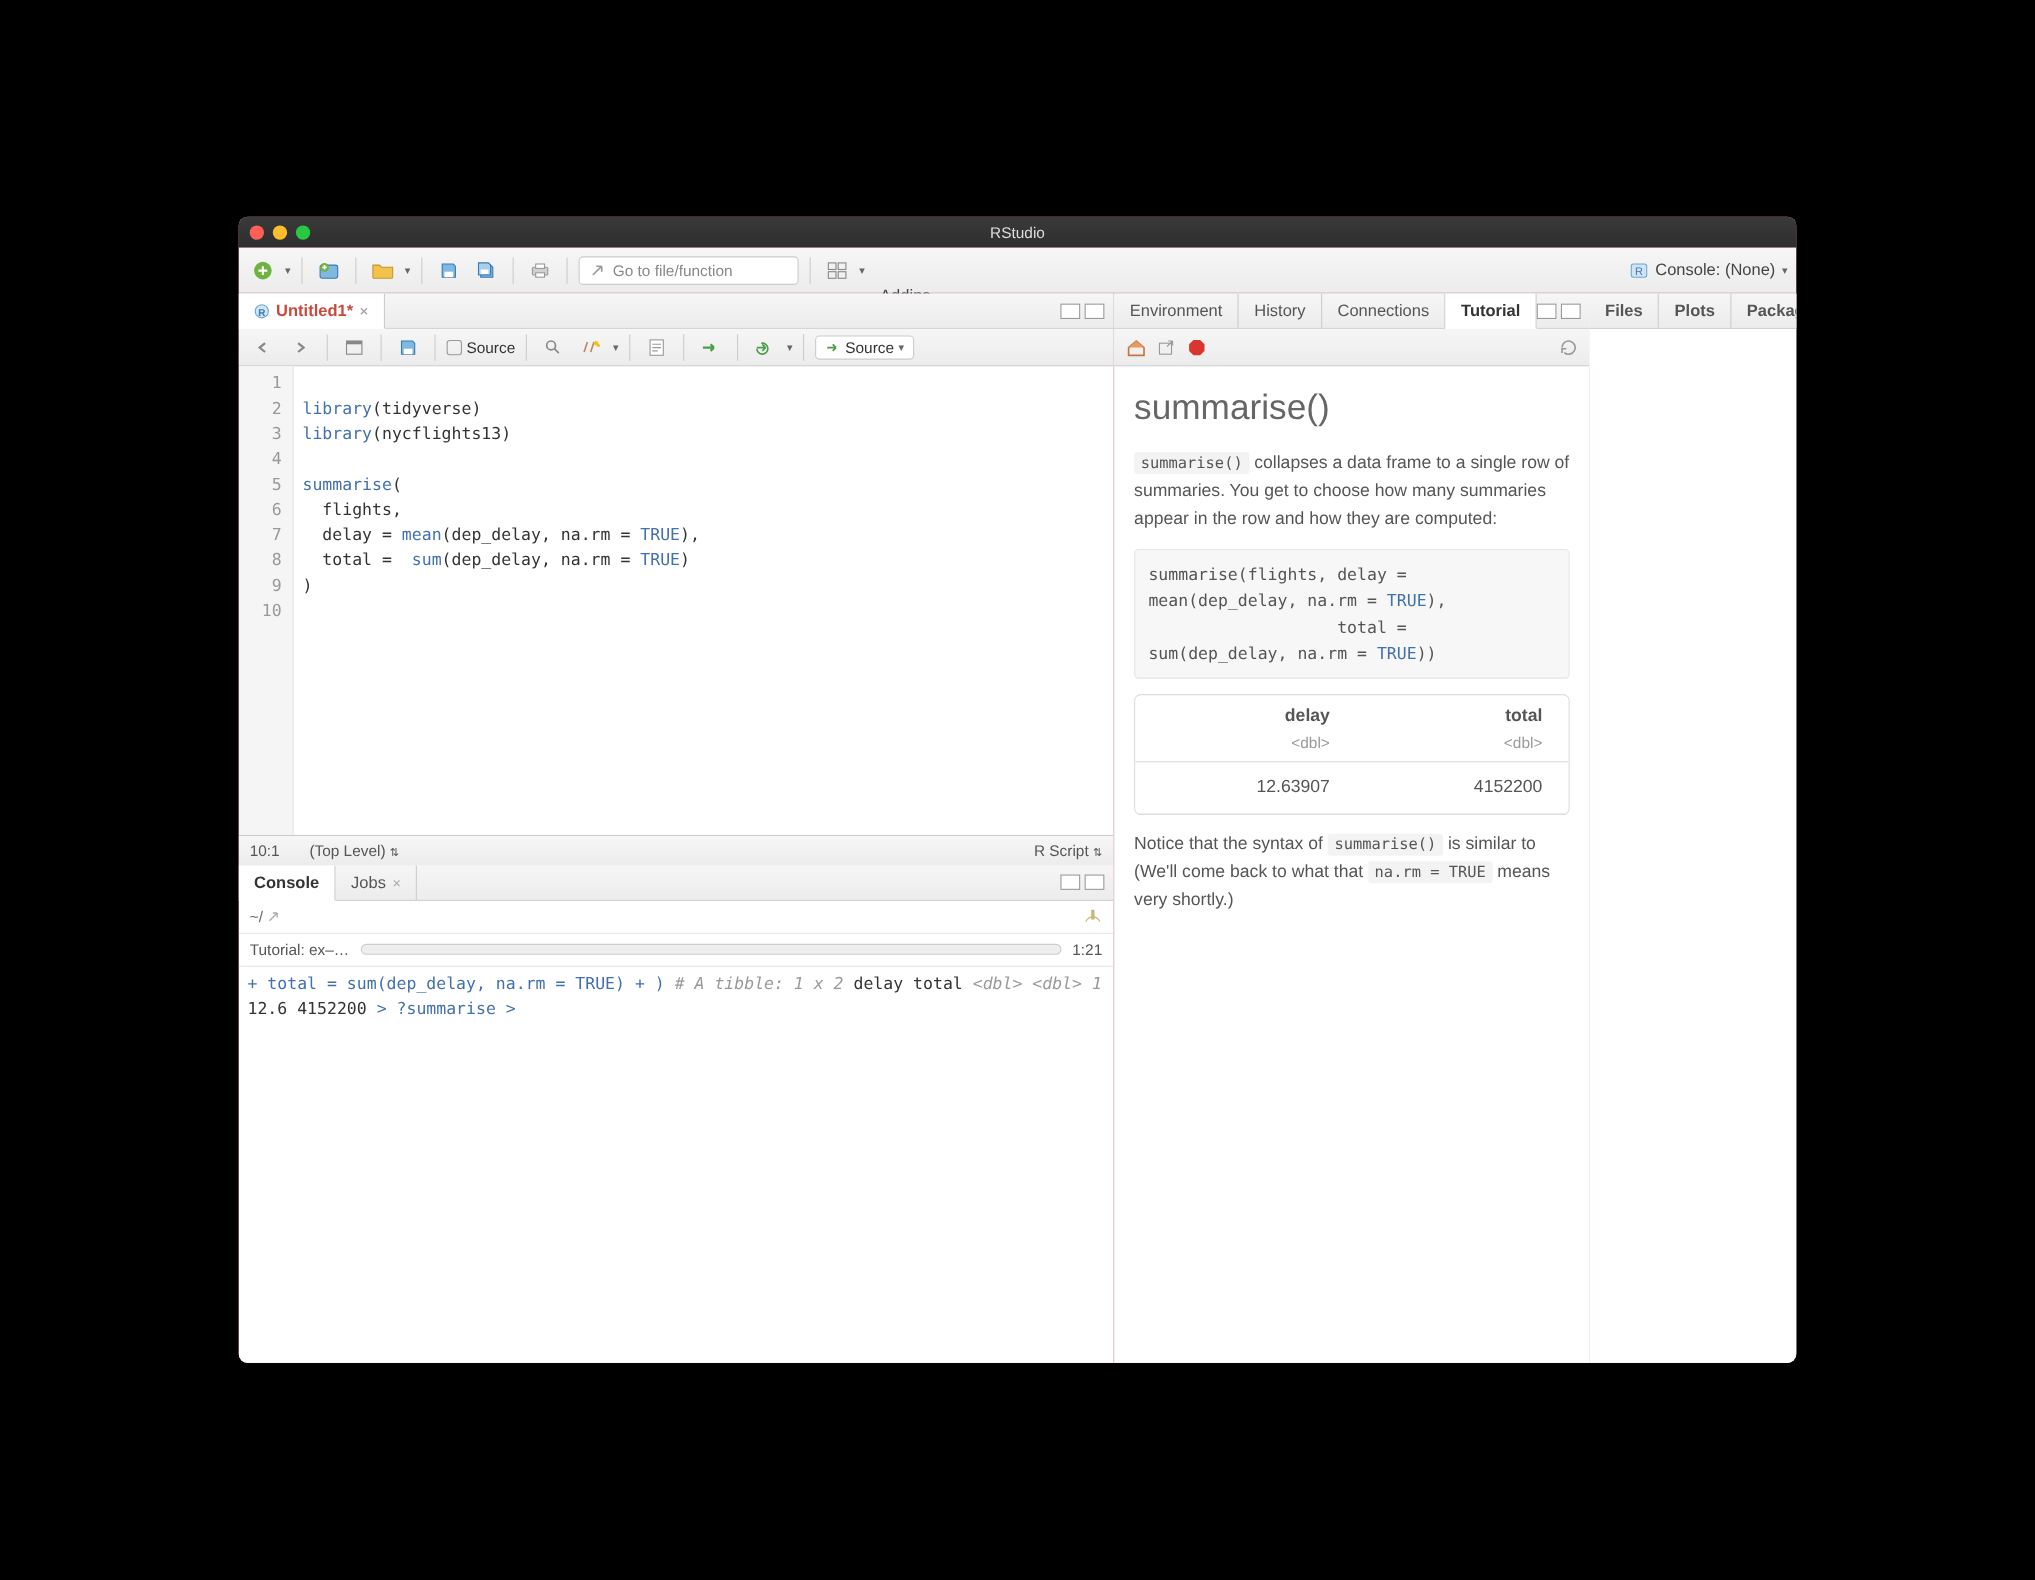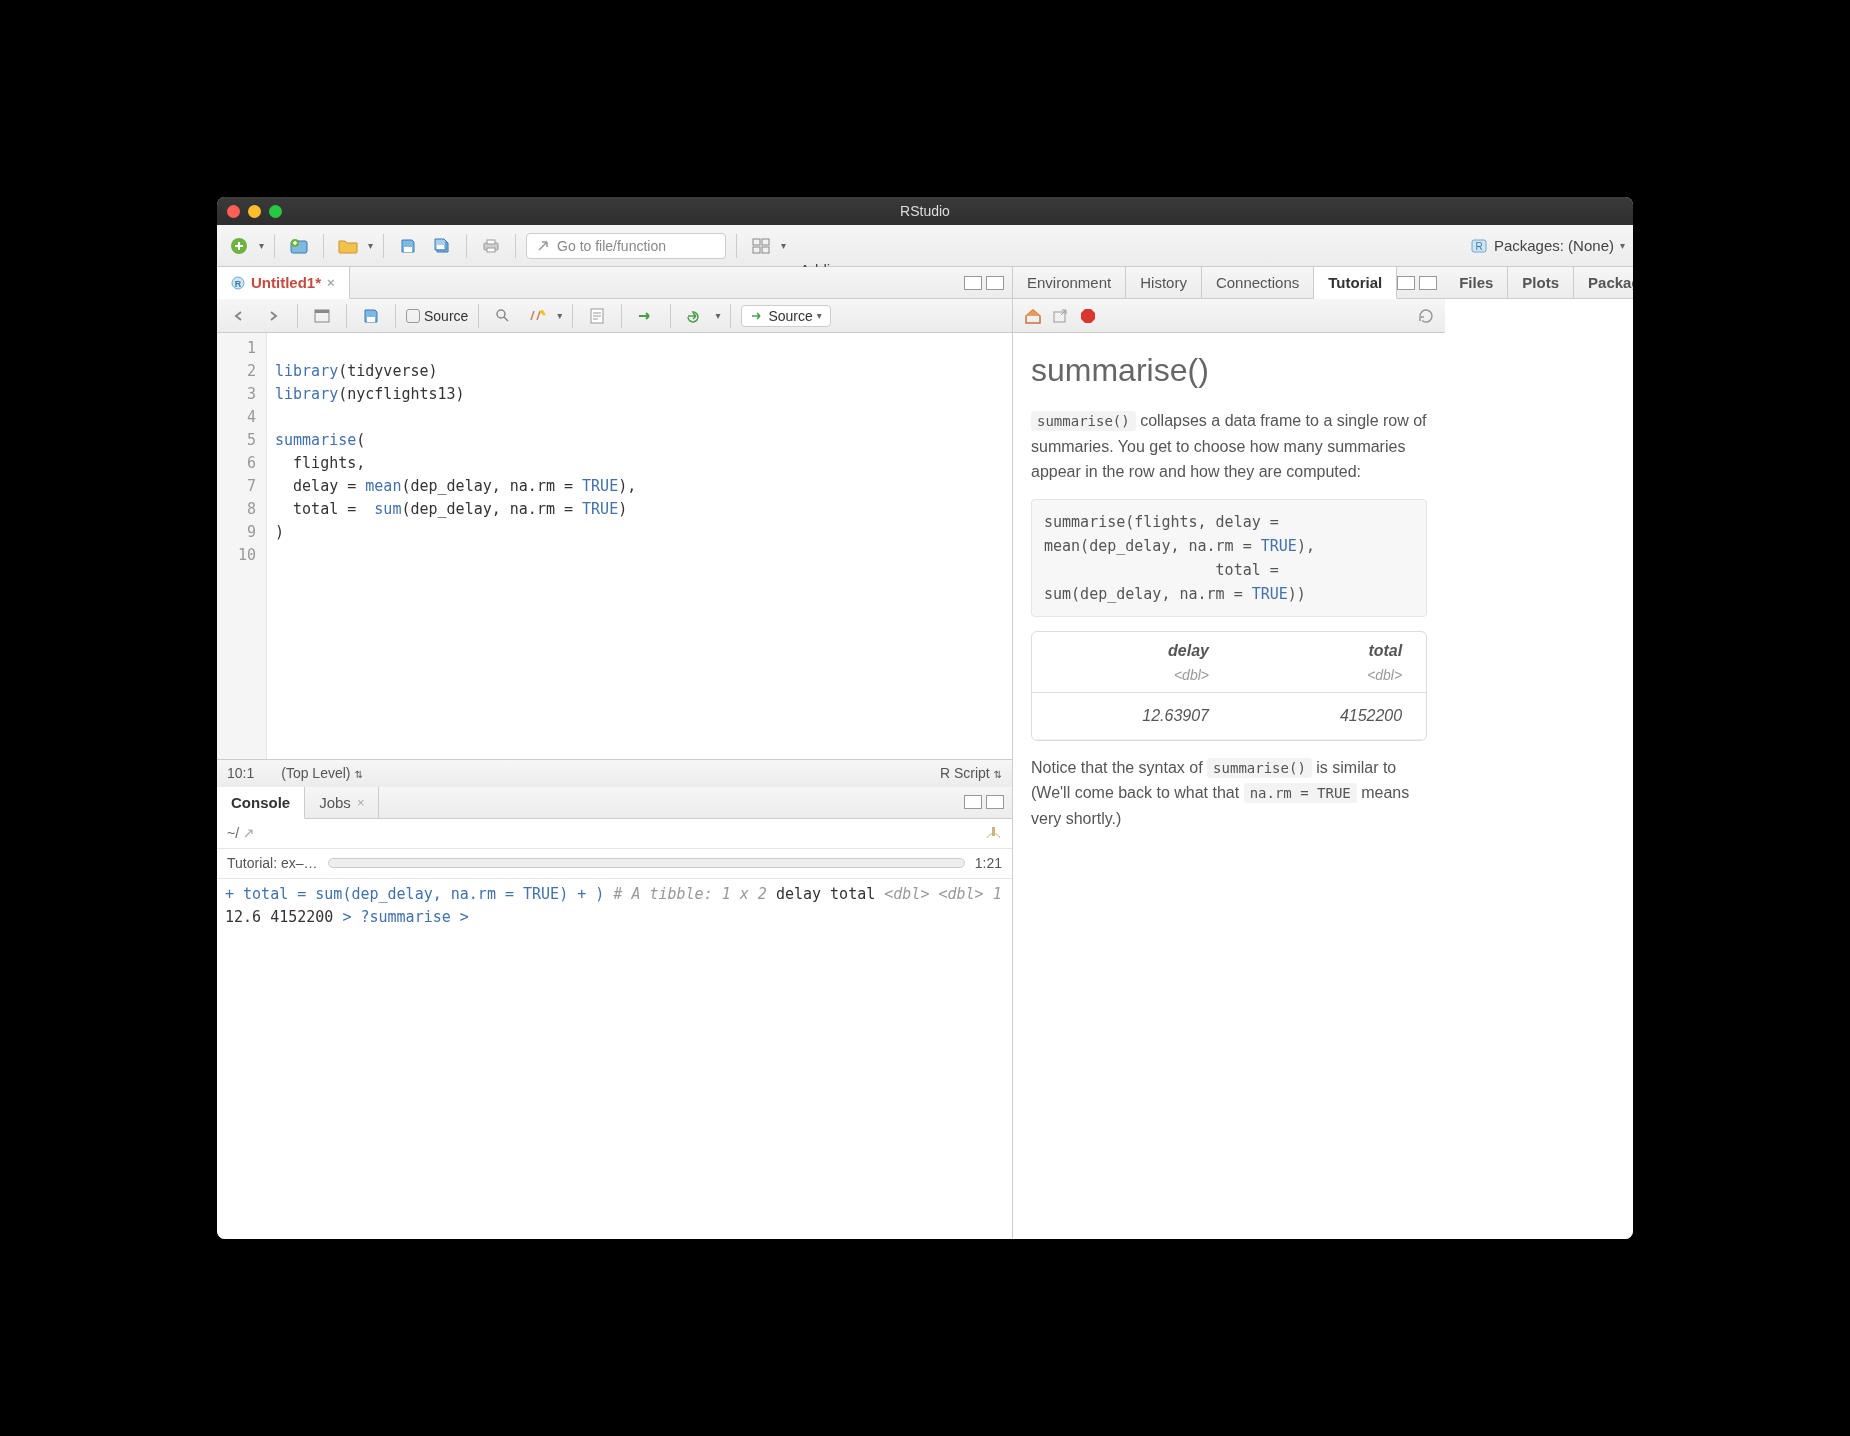--- a/index.html
+++ b/index.html
@@ -36,21 +36,21 @@
 .kw-const { color: #4271ae; }
 .statusbar { height: 28px; background: linear-gradient(#f6f6f6,#ececec); border-top: 1px solid #ccc; display: flex; align-items: center; padding: 0 10px; font-size: 14px; color: #555; }
 .statusbar .right { margin-left: auto; }
 .console-body { flex: 1; font-family: "Menlo","Consolas",monospace; font-size: 15px; line-height: 23px; padding: 4px 8px; overflow: hidden; }
 .c-blue { color: #4271ae; }
 .c-gray { color: #999; font-style: italic; }
 .tutorial-body { flex: 1; padding: 12px 18px; overflow: hidden; font-size: 16px; color: #555; line-height: 1.6; font-family: -apple-system, "Helvetica Neue", Arial, sans-serif; }
 .tutorial-body h1 { font-weight: 300; font-size: 32px; color: #666; margin-bottom: 12px; font-family: -apple-system, "Helvetica Neue", Arial, sans-serif; }
 .tutorial-body code.inline { background: #f3f3f3; padding: 2px 6px; border-radius: 3px; font-family: "Menlo","Consolas",monospace; font-size: 14px; }
 .codeblock { background: #f7f7f7; border: 1px solid #e5e5e5; border-radius: 4px; padding: 10px 12px; font-family: "Menlo","Consolas",monospace; font-size: 15px; margin: 14px 0; white-space: pre-wrap; }
-.result-table { border: 1px solid #ddd; border-radius: 6px; margin: 14px 0; overflow: hidden; font-style: italic; }
+.result-table { border: 1px solid #ddd; border-radius: 6px; margin: 14px 0; overflow: hidden; }
 .result-table table { width: 100%; border-collapse: collapse; }
 .result-table th { text-align: right; padding: 6px 24px 0; font-weight: bold; font-size: 16px; }
 .result-table .subhead td { text-align: right; padding: 0 24px 6px; color: #999; font-size: 14px; border-bottom: 1px solid #ddd; }
 .result-table .datarow td { text-align: right; padding: 10px 24px; font-size: 16px; border-bottom: 1px solid #eee; }
 .result-table .footer { padding: 8px 12px; color: #999; font-size: 14px; }
 .src-label { display: flex; align-items: center; gap: 4px; font-size: 14px; }
 .chk { width: 14px; height: 14px; border: 1px solid #999; border-radius: 3px; }
 .tut-toolbar { height: 34px; background: linear-gradient(#f6f6f6,#ececec); border-bottom: 1px solid #ccc; display: flex; align-items: center; padding: 0 10px; gap: 10px; }
 .icon-svg { display: block; }
 .pill { display: flex; align-items: center; gap: 4px; background: #fff; border: 1px solid #ccc; border-radius: 4px; padding: 2px 8px; font-size: 14px; }
@@ -137,21 +137,21 @@
     <span class="dropdown-caret">▾</span>
     <div class="addins">
       <span>Addins</span>
       <span class="dropdown-caret">▾</span>
     </div>
     <div class="project">
       <svg width="18" height="18">
           <rect x="2" y="3" width="14" height="12" rx="2" fill="#cfe5f3" stroke="#6fa8cf"></rect>
           <text x="9" y="13" text-anchor="middle" font-size="10" fill="#3a7ab5">R</text>
         </svg>
-      <span>Packages: (None)</span>
+      <span>Console: (None)</span>
       <span class="dropdown-caret">▾</span>
     </div>
   </div>
 
   <div class="panes">
 
     <div class="leftpanes">
 
       <div class="pane" style="flex:1.15">
         <div class="pane-tabs">

